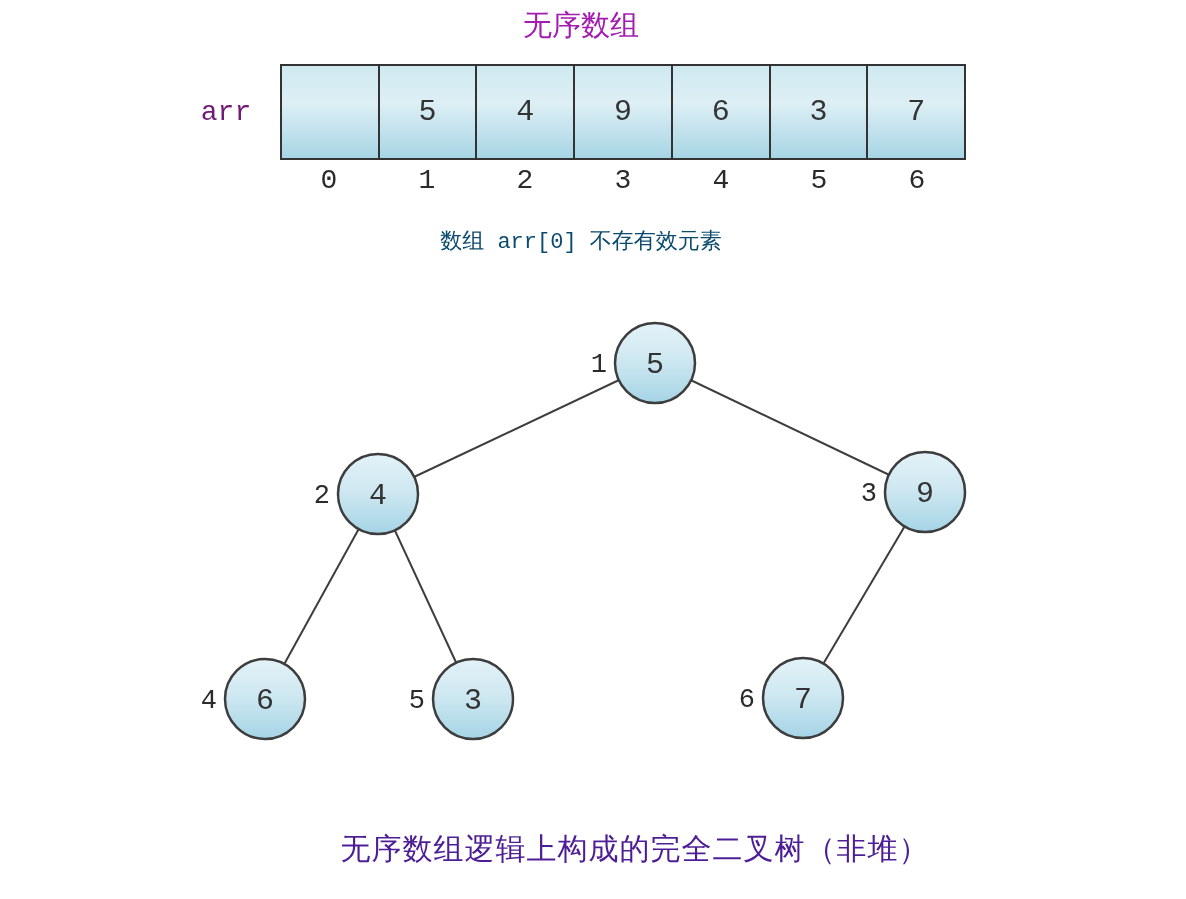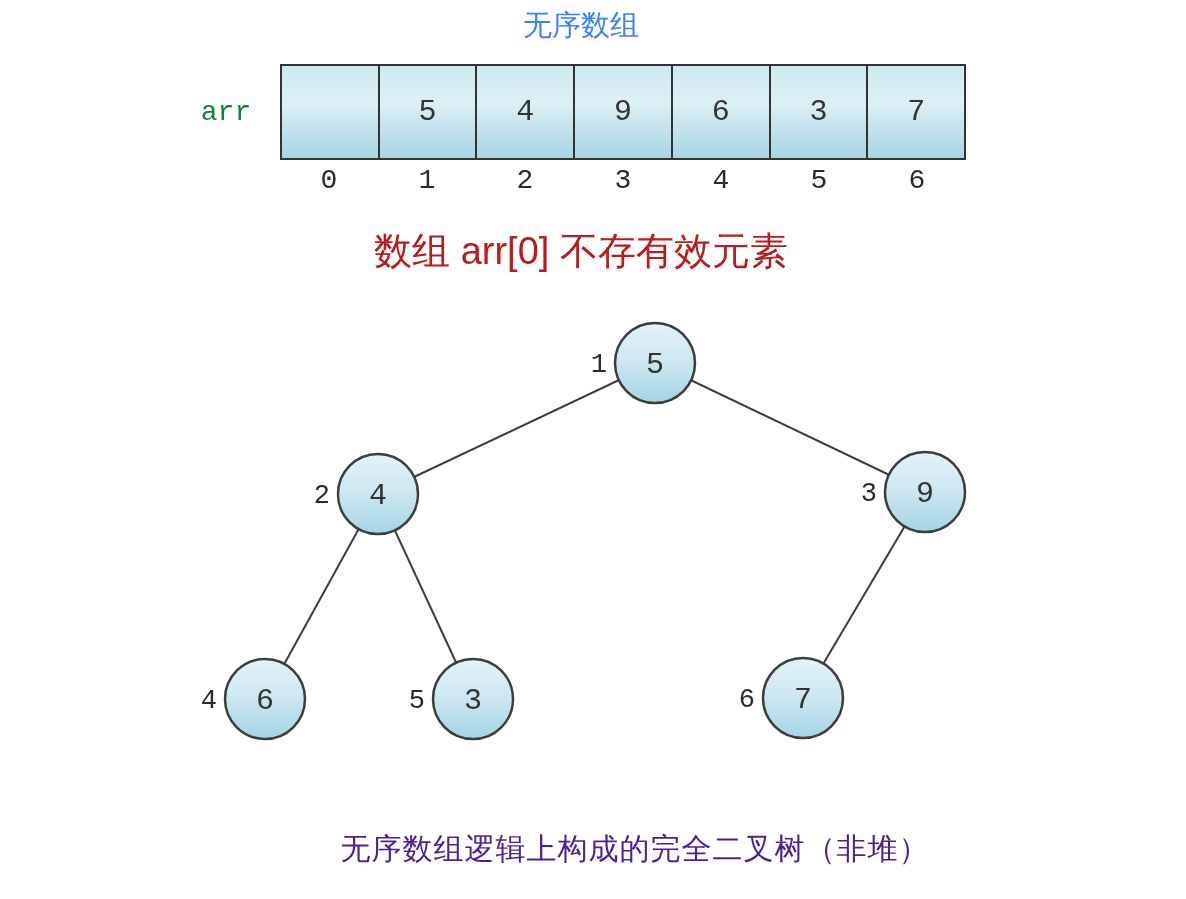--- a/index.html
+++ b/index.html
@@ -15,31 +15,31 @@
     overflow: hidden;
     font-family: "DejaVu Sans", sans-serif;
   }
   .title {
     position: absolute;
     left: 331px;
     top: 6px;
     width: 500px;
     text-align: center;
     font-size: 29px;
-    color: #3b82f6;
+    color: #a21caf;
     font-family: "DejaVu Sans", sans-serif;
   }
   .arr-label {
     position: absolute;
     left: 186px;
     top: 97px;
     width: 80px;
     text-align: center;
     font-size: 28px;
-    color: #15803d;
+    color: #701a75;
     font-family: "Liberation Mono", "DejaVu Sans Mono", monospace;
   }
   .array {
     position: absolute;
     left: 280px;
     top: 64px;
     width: 686px;
     height: 96px;
     box-sizing: border-box;
     border: 2px solid #333333;
@@ -72,23 +72,23 @@
     font-size: 28px;
     color: #2b2b2b;
     font-family: "Liberation Mono", "DejaVu Sans Mono", monospace;
   }
   .note {
     position: absolute;
     left: 281px;
     top: 226px;
     width: 600px;
     text-align: center;
-    font-size: 38px;
-    color: #b91c1c;
-    font-family: Liberation Sans, sans-serif;
+    font-size: 22px;
+    color: #0c4a6e;
+    font-family: Liberation Mono, monospace;
   }
   .tree-svg {
     position: absolute;
     left: 0;
     top: 0;
   }
   .caption {
     position: absolute;
     left: 335px;
     top: 829px;

